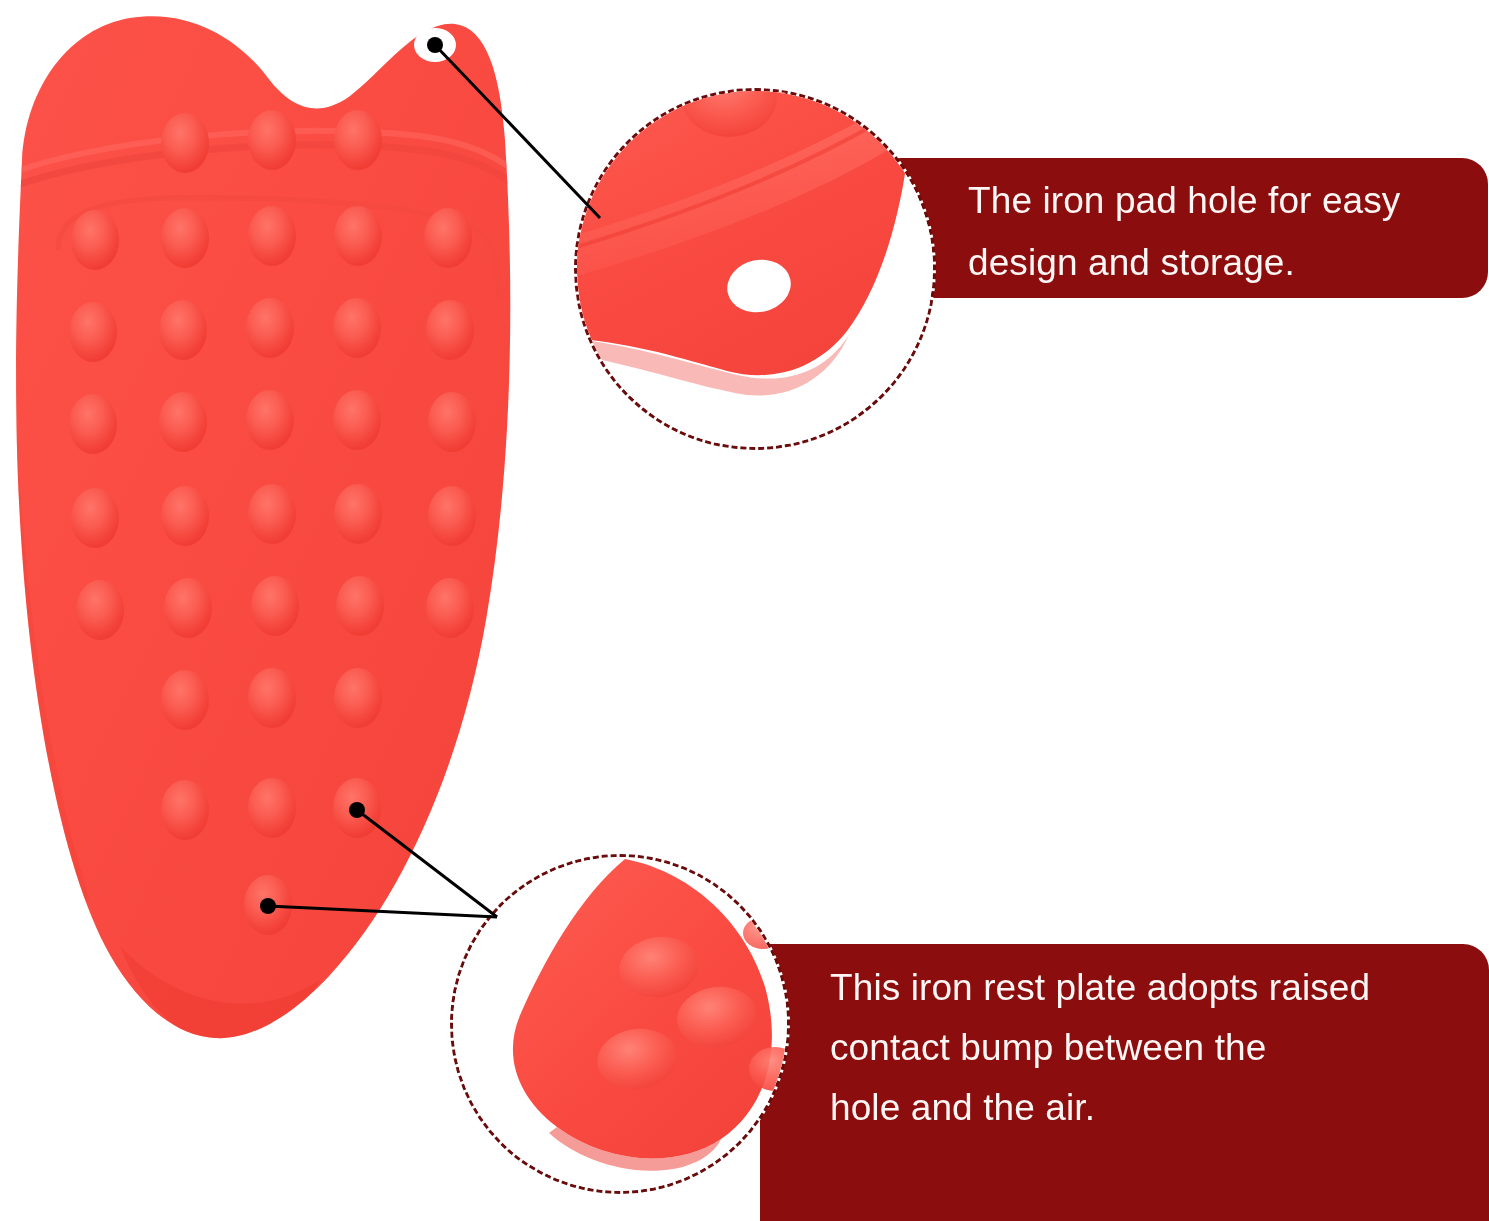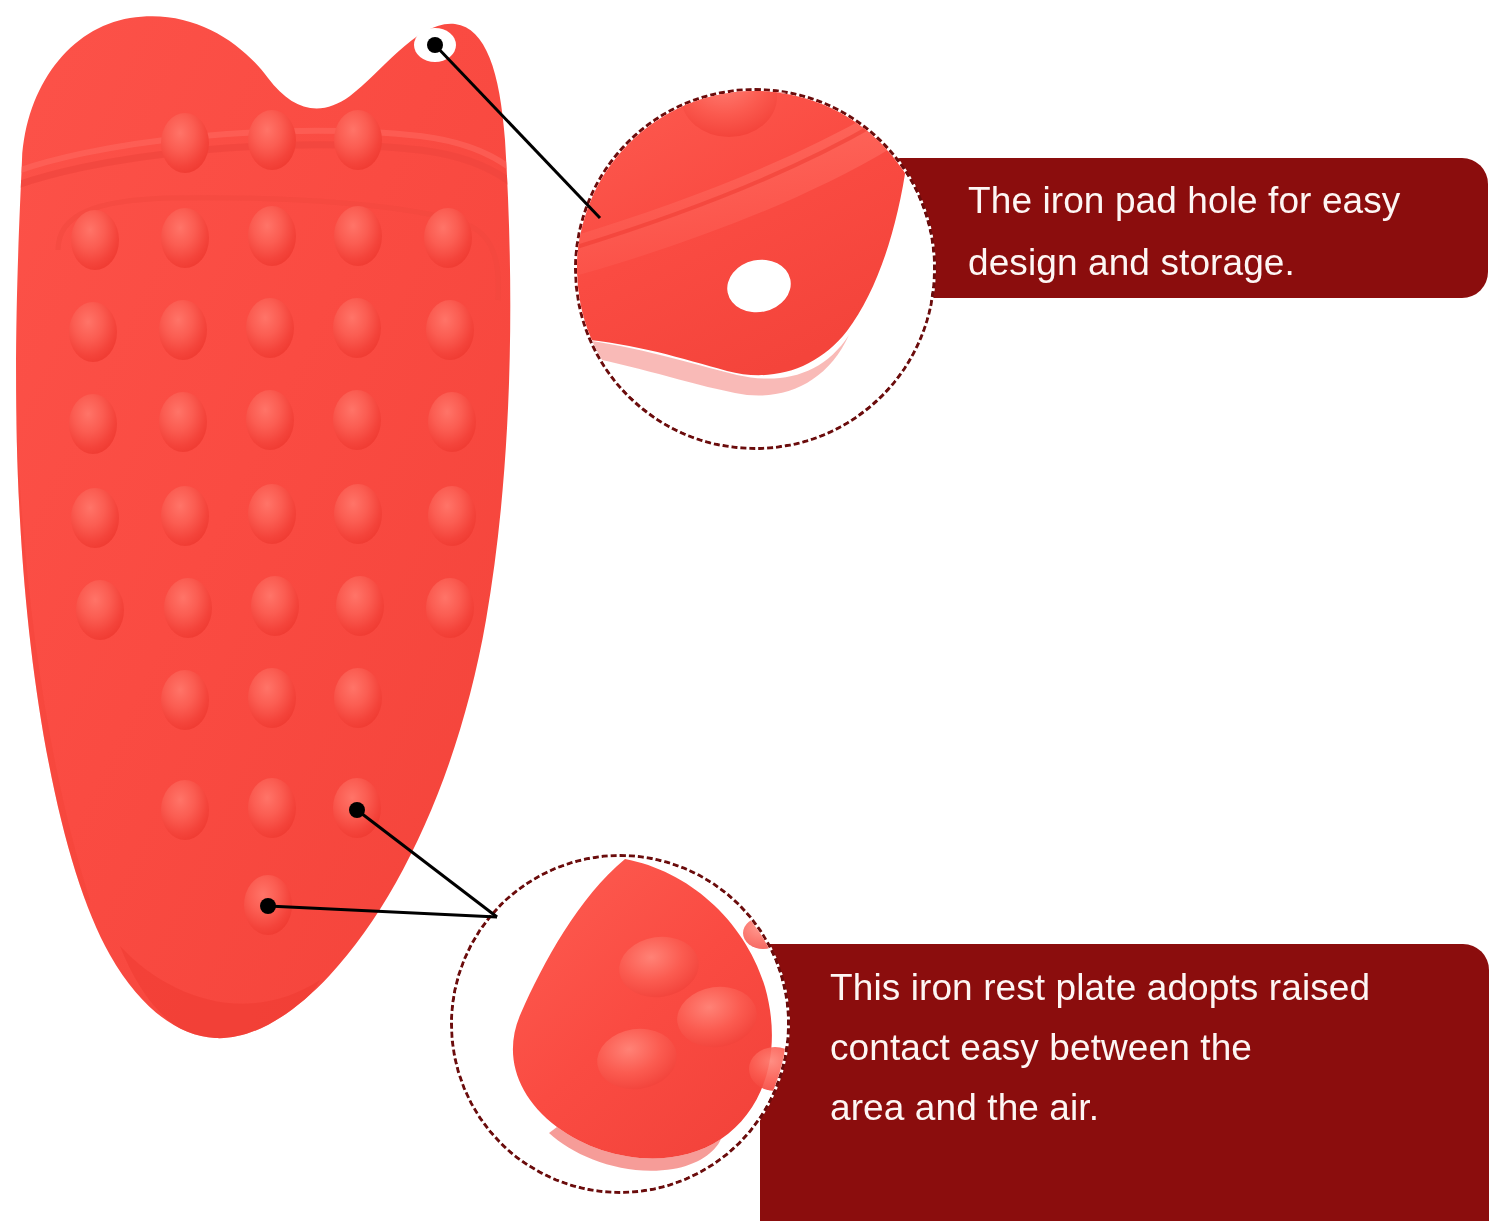--- a/index.html
+++ b/index.html
@@ -205,22 +205,22 @@
     </g>
   </svg>
 
   <div class="banner banner-top">
     <div class="banner-line">The iron pad hole for easy</div>
     <div class="banner-line">design and storage.</div>
   </div>
 
   <div class="banner banner-bottom">
     <div class="banner-line">This iron rest plate adopts raised</div>
-    <div class="banner-line">contact easy between the</div>
-    <div class="banner-line">area and the air.</div>
+    <div class="banner-line">contact bump between the</div>
+    <div class="banner-line">hole and the air.</div>
   </div>
 
   <div class="zoom-circle zoom-top">
     <svg width="356" height="356" viewBox="0 0 356 356" xmlns="http://www.w3.org/2000/svg">
       <defs>
         <linearGradient id="zh1" x1="0%" y1="0%" x2="60%" y2="100%">
           <stop offset="0%" stop-color="#fd5d52"></stop>
           <stop offset="55%" stop-color="#fa4b42"></stop>
           <stop offset="100%" stop-color="#f4443b"></stop>
         </linearGradient>

